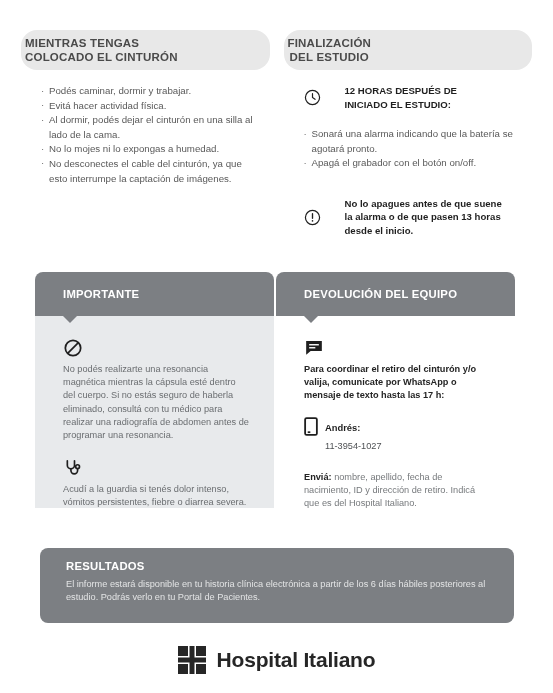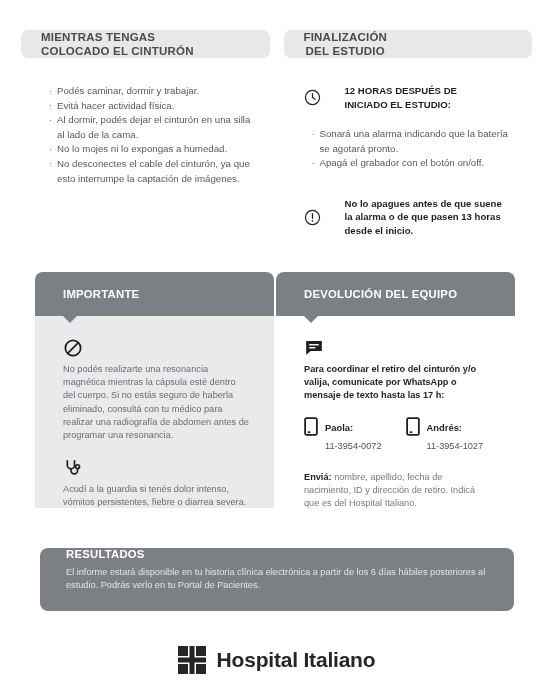--- a/index.html
+++ b/index.html
@@ -28,25 +28,25 @@
     top: 30px;
     left: 0;
     width: 553px;
     display: flex;
     gap: 14px;
     padding: 0 21px;
     box-sizing: border-box;
   }
   .top-card-head {
     background: #e8e8e8;
-    border-radius: 7px;
-    height: 28px;
+    border-radius: 16px;
+    height: 40px;
     display: flex;
     align-items: center;
-    padding: 0 0 0 20px;
+    padding: 0 0 0 4px;
     box-sizing: border-box;
   }
   .top-card-head.left  { width: 252px; }
   .top-card-head.right { width: 252px; text-align: center; }
   .top-head-title {
     font-size: 11.5px;
     font-weight: bold;
     line-height: 14px;
     letter-spacing: .2px;
     color: #4a4a4a;
@@ -74,21 +74,20 @@
     margin: 0;
     padding: 0;
     list-style: none;
   }
   .bullet-list li {
     font-size: 9.7px;
     line-height: 14.6px;
     color: #595959;
     padding-left: 8px;
     position: relative;
-    margin-left: 8px;
   }
   .bullet-list li::before {
     content: "·";
     position: absolute;
     left: 0;
     top: -0.5px;
     color: #6d6d6d;
   }
 
   
@@ -212,21 +211,21 @@
 
   
   .resultados {
     position: absolute;
     top: 548px;
     left: 40px;
     width: 474px;
     background: #7c7f83;
     border-radius: 8px;
     box-sizing: border-box;
-    padding: 0 26px 18px 26px;
+    padding: 12px 26px 18px 26px;
   }
   .res-title {
     color: #ffffff;
     font-size: 11.3px;
     font-weight: bold;
     letter-spacing: .25px;
     margin-bottom: 6px;
   }
   .res-text {
     color: #e3e4e5;
@@ -361,32 +360,20 @@
         <span class="body-icon">
           <svg viewBox="0 0 24 24" width="20" height="20">
             <path d="M2.6 3.6 h18.8 v12.1 h-13.4 l-5.4 4.3 z" fill="#1f1f1f"></path>
             <line x1="6.2" y1="8.1" x2="17.8" y2="8.1" stroke="#ffffff" stroke-width="1.7"></line>
             <line x1="6.2" y1="11.7" x2="13.6" y2="11.7" stroke="#ffffff" stroke-width="1.7"></line>
           </svg>
         </span>
         <p class="body-para dark">Para coordinar el retiro del cinturón y/o valija, comunicate por WhatsApp o mensaje de texto hasta las 17 h:</p>
 
         <div class="contacts">
-          <div class="contact">
-            <span class="contact-ic">
-              <svg viewBox="0 0 16 22" width="14" height="19">
-                <rect x="1.2" y="1.2" width="13.6" height="19.6" rx="1.8" fill="none" stroke="#1f1f1f" stroke-width="2.1"></rect>
-                <rect x="4.2" y="16.6" width="3" height="2" fill="#1f1f1f"></rect>
-              </svg>
-            </span>
-            <span>
-              <span class="contact-name">Paola:</span><br>
-              <span class="contact-num">11-3954-0072</span>
-            </span>
-          </div>
           <div class="contact">
             <span class="contact-ic">
               <svg viewBox="0 0 16 22" width="14" height="19">
                 <rect x="1.2" y="1.2" width="13.6" height="19.6" rx="1.8" fill="none" stroke="#1f1f1f" stroke-width="2.1"></rect>
                 <rect x="4.2" y="16.6" width="3" height="2" fill="#1f1f1f"></rect>
               </svg>
             </span>
             <span>
               <span class="contact-name">Andrés:</span><br>
               <span class="contact-num">11-3954-1027</span>

